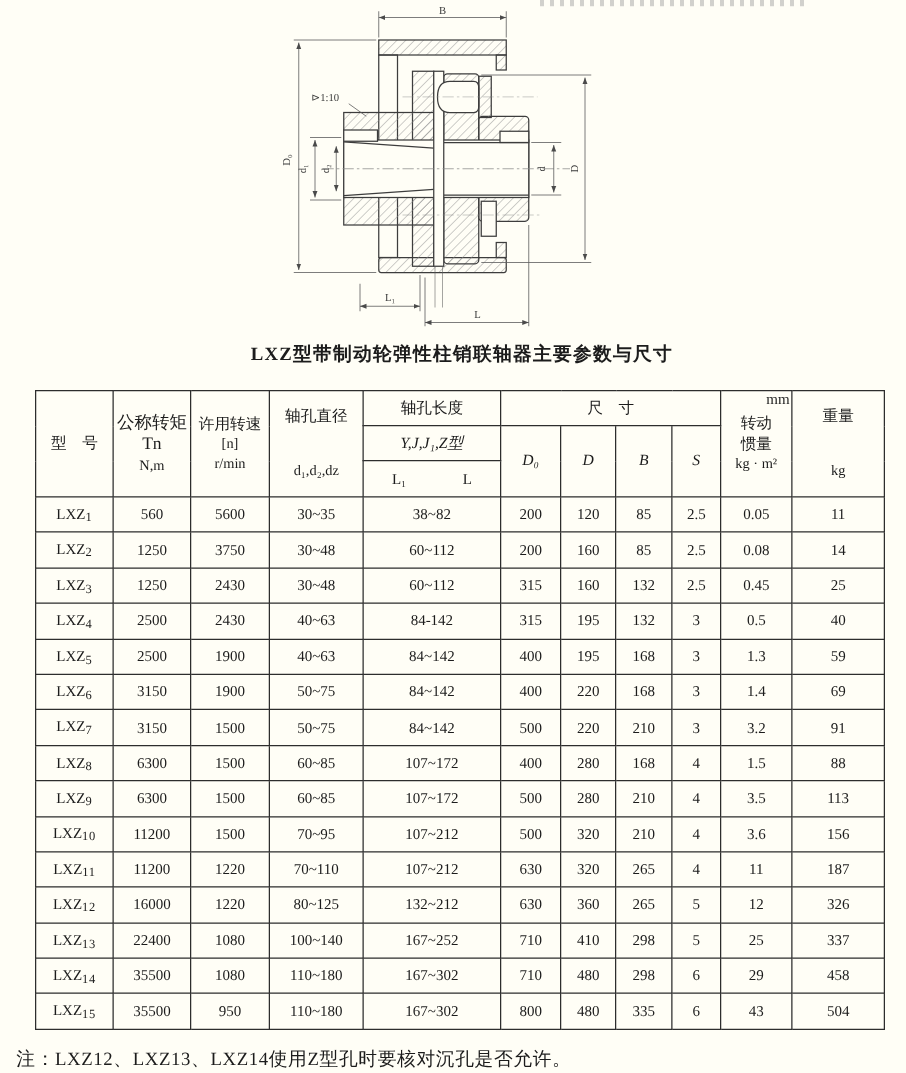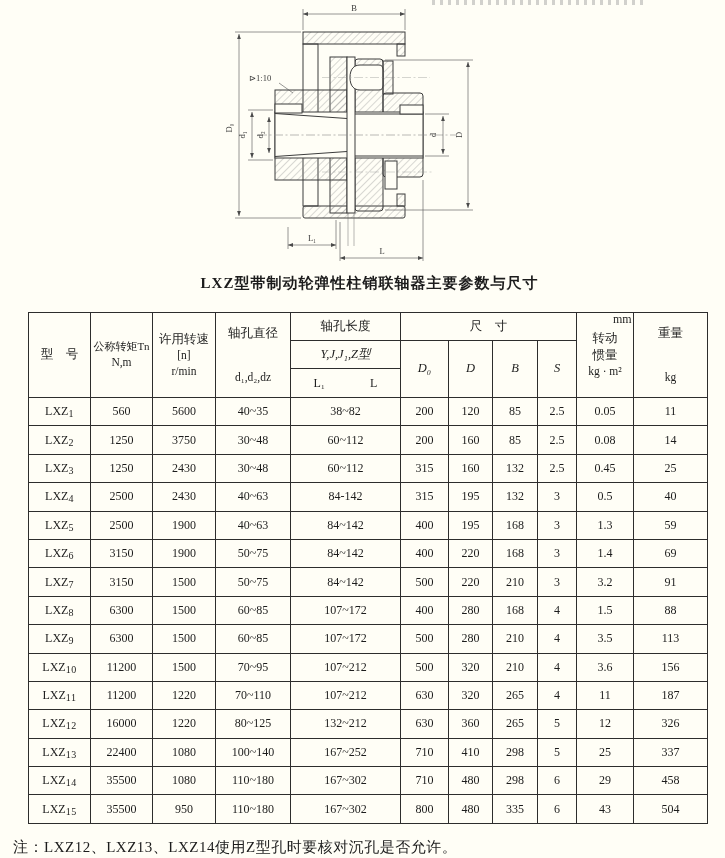--- a/index.html
+++ b/index.html
@@ -23,21 +23,21 @@
   .tbl-wrap{position:absolute;left:28px;top:312px;}
   table{border-collapse:collapse;table-layout:fixed;width:679px;}
   td{border:1px solid #2d2d2d;text-align:center;vertical-align:middle;padding:0;
      font-size:12.5px;line-height:1.25;}
   tr.hr1 td,tr.hr2 td,tr.hr3 td{font-size:12.5px;}
   tr.hr1{height:28px;} tr.hr2{height:28px;font-style:italic;} tr.hr3{height:29px;}
   tr.data-row{height:28.4px;}
   tr.data-row td{font-size:12px;}
   .vstack{display:flex;flex-direction:column;justify-content:center;align-items:center;gap:1px;}
   .gap-big{gap:29px;}
-  .small-hdr{font-size:11px;letter-spacing:0;}
+  .small-hdr{font-size:14px;letter-spacing:0;}
   .sub-hdr{font-size:11.5px;}
   .ll-row{display:flex;justify-content:space-around;align-items:center;font-size:12px;}
   .mnum{font-size:10px;position:relative;top:2px;letter-spacing:.5px;}
   
   .note{position:absolute;left:13px;top:838px;font-size:15px;letter-spacing:.5px;}
 </style>
 </head>
 <body>
 
 <div class="crop-frag"></div>
@@ -228,21 +228,21 @@
           <span>L</span>
         </div>
       </td>
     </tr>
   </tbody>
   <tbody>
         <tr class="data-row">
           <td><span>LXZ</span><span class="mnum">1</span></td>
           <td>560</td>
           <td>5600</td>
-          <td>40~35</td>
+          <td>30~35</td>
           <td>38~82</td>
           <td>200</td>
           <td>120</td>
           <td>85</td>
           <td>2.5</td>
           <td>0.05</td>
           <td>11</td>
         </tr>
         <tr class="data-row">
           <td><span>LXZ</span><span class="mnum">2</span></td>

